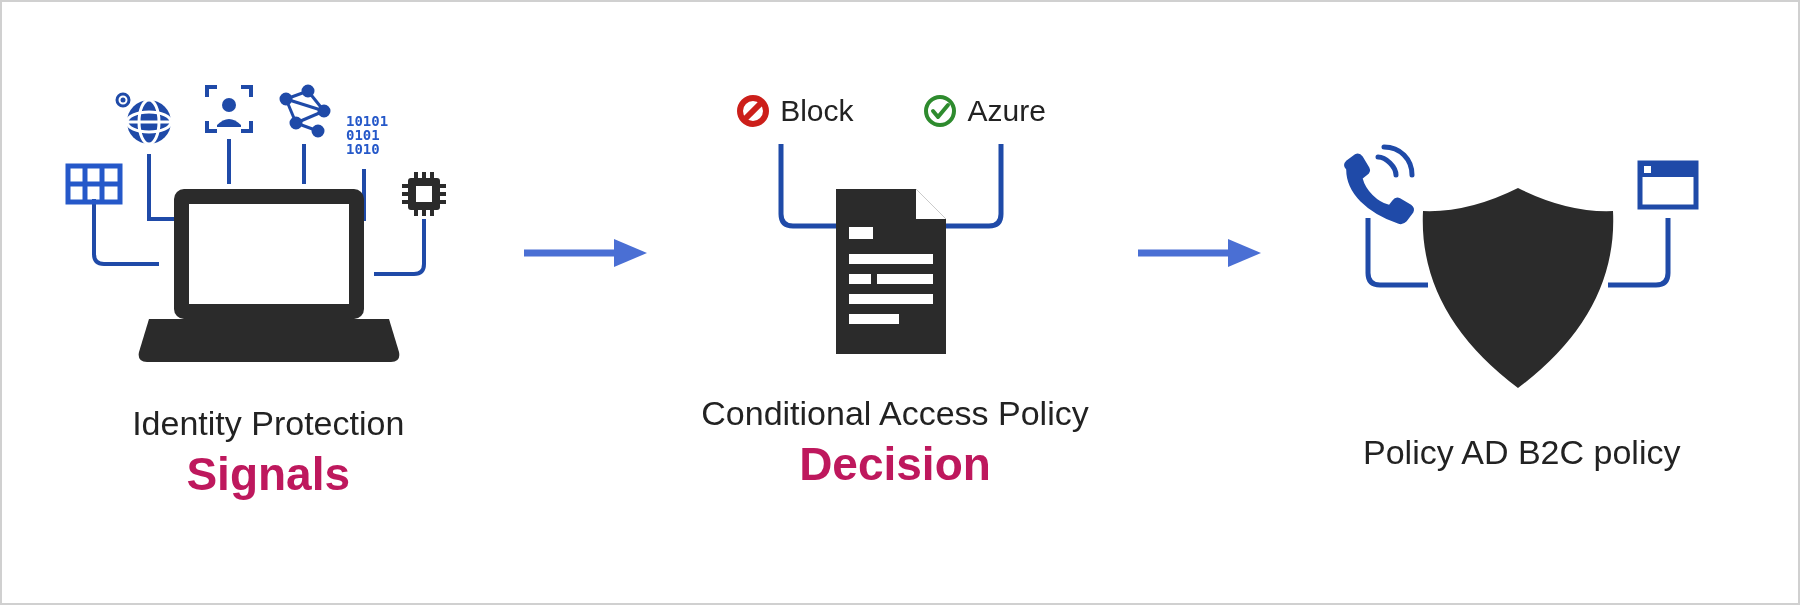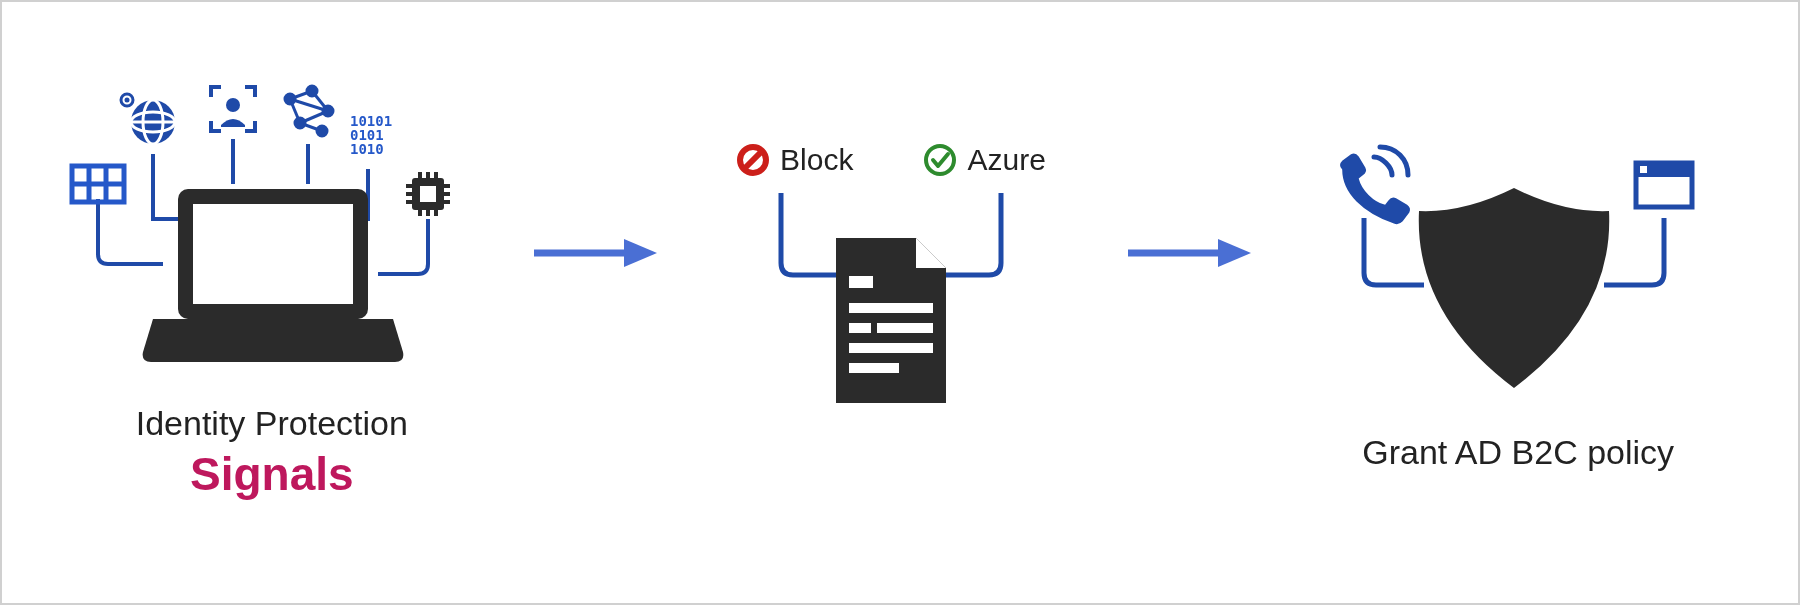--- a/index.html
+++ b/index.html
@@ -189,20 +189,22 @@
         <rect x="-42" y="5" width="44" height="10" fill="#2b2b2b"></rect>
         <rect x="-42" y="5" width="84" height="10" fill="none"></rect>
         <rect x="-42" y="5" width="84" height="10" fill="#fff"></rect>
         <rect x="-42" y="25" width="84" height="10" fill="#fff"></rect>
         <rect x="-42" y="45" width="50" height="10" fill="#fff"></rect>
 
         <rect x="-20" y="5" width="6" height="10" fill="#2b2b2b"></rect>
       </g>
     </svg>
     <div class="caption">
+      <div class="caption-top">Conditional Access Policy</div>
+      <div class="caption-bottom">Decision</div>
     </div>
   </div>
 
   <div class="arrow">
     <svg width="130" height="40" viewBox="0 0 130 40">
       <line x1="5" y1="20" x2="100" y2="20" stroke="#4a6fd4" stroke-width="7"></line>
       <polygon points="95,6 128,20 95,34" fill="#4a6fd4"></polygon>
     </svg>
   </div>
 
@@ -223,17 +225,17 @@
         <rect x="-28" y="-22" width="56" height="44" fill="none" stroke="#1f4aa8" stroke-width="5"></rect>
         <rect x="-28" y="-22" width="56" height="14" fill="#1f4aa8"></rect>
         <rect x="-24" y="-19" width="7" height="7" fill="#fff"></rect>
       </g>
 
       <g transform="translate(210,170)">
         <path d="M0 -95 Q50 -70 95 -72 Q100 30 0 105 Q-100 30 -95 -72 Q-50 -70 0 -95 Z" fill="#2b2b2b"></path>
       </g>
     </svg>
     <div class="caption">
-      <div class="caption-top">Grant AD B2C policy</div>
+      <div class="caption-top">Policy AD B2C policy</div>
     </div>
   </div>
 
 </div>
 
 </body></html>

